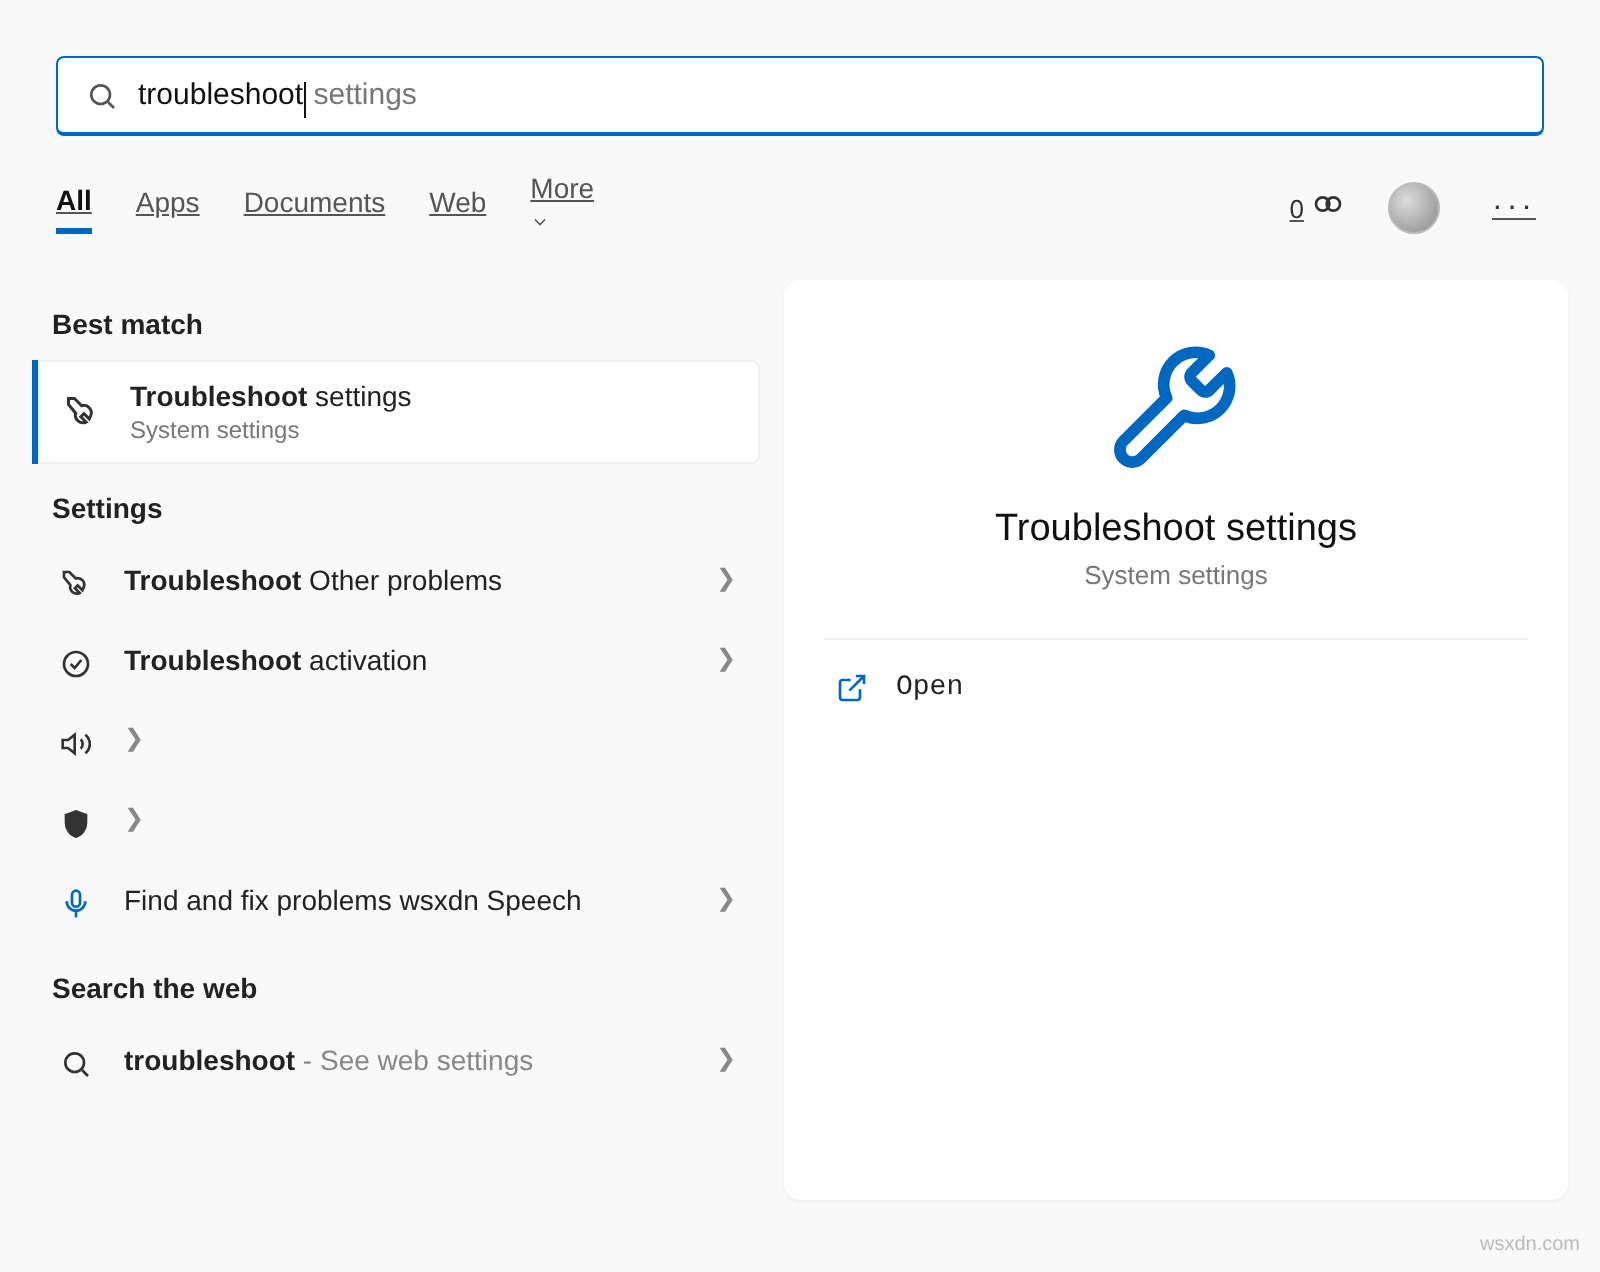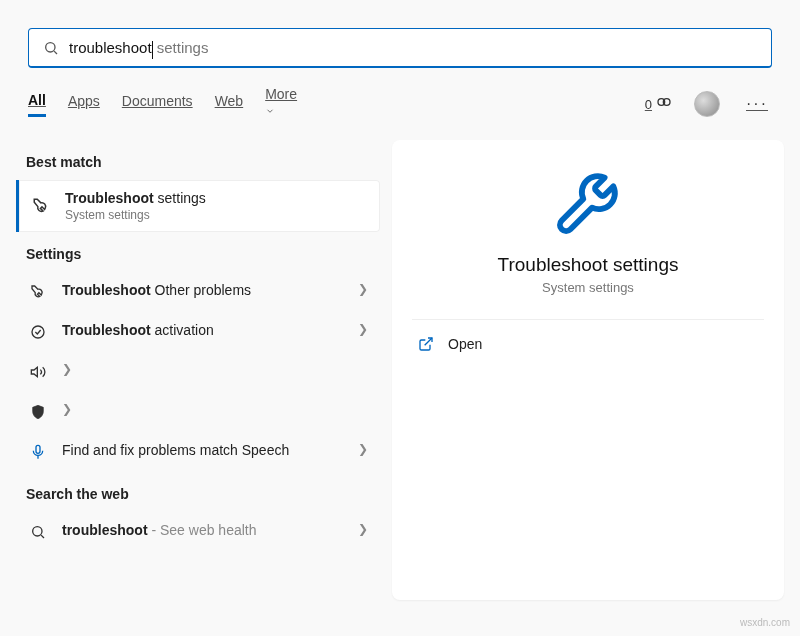--- a/index.html
+++ b/index.html
@@ -76,21 +76,21 @@
 .rowicon { width: 20px; height: 20px; display: flex; align-items: center; justify-content: center; color: #333; flex-shrink: 0; }
 .rowtext { flex: 1; font-size: 14px; color: #222; }
 .rowtext .sub { font-size: 12px; color: #777; margin-top: 2px; }
 .rowtext b { font-weight: 600; }
 .rowtext .hint { color: #888; }
 .chev { color: #888; font-size: 12px; }
 .preview-icon { display: flex; justify-content: center; margin-bottom: 16px; }
 .preview-title { text-align: center; font-size: 19px; color: #111; }
 .preview-sub { text-align: center; font-size: 13px; color: #777; margin-top: 4px; }
 .divider { height: 1px; background: #eee; margin: 24px 20px 0 20px; }
-.action-row { display: flex; align-items: center; gap: 14px; padding: 16px 26px; cursor: pointer; }
+.action-row { display: flex; align-items: center; gap: 14px; padding: 16px 26px; cursor: pointer; font-family: Liberation Mono, monospace; }
 .action-row .ai { color: #0067c0; display: flex; }
 .action-row .al { font-size: 14px; color: #222; }
 .watermark { position: absolute; bottom: 8px; right: 10px; font-size: 10px; color: #bbb; margin-left: 28px; }
 </style>
 </head>
 <body>
 
 <div class="searchbar">
   <span class="si">
     <svg width="16" height="16" viewBox="0 0 24 24" fill="none" stroke="currentColor" stroke-width="2">
@@ -186,34 +186,34 @@
     </div>
 
     <div class="row">
       <span class="rowicon">
         <svg width="16" height="16" viewBox="0 0 24 24" fill="none" stroke="#0067c0" stroke-width="2">
             <rect x="9" y="2" width="6" height="12" rx="3"></rect>
             <path d="M5 10a7 7 0 0 0 14 0"></path>
             <line x1="12" y1="17" x2="12" y2="22"></line>
           </svg>
       </span>
-      <div class="rowtext"><span>Find and fix problems match Speech</span></div>
+      <div class="rowtext"><span>Find and fix problems wsxdn Speech</span></div>
       <span class="chev">❯</span>
     </div>
 
     <div class="section-label">Search the web</div>
 
     <div class="row">
       <span class="rowicon">
         <svg width="16" height="16" viewBox="0 0 24 24" fill="none" stroke="#333" stroke-width="2">
             <circle cx="11" cy="11" r="7"></circle>
             <line x1="21" y1="21" x2="16.65" y2="16.65"></line>
           </svg>
       </span>
-      <div class="rowtext"><b>troubleshoot</b><span class="hint"> - See web health</span></div>
+      <div class="rowtext"><b>troubleshoot</b><span class="hint"> - See web settings</span></div>
       <span class="chev">❯</span>
     </div>
 
   </div>
 
   <div class="right">
     <div class="preview-icon">
       <svg width="70" height="70" viewBox="0 0 24 24" fill="none" stroke="#0067c0" stroke-width="2" stroke-linecap="round" stroke-linejoin="round">
         <path d="M14.7 6.3a1 1 0 0 0 0 1.4l1.6 1.6a1 1 0 0 0 1.4 0l3-3a5.5 5.5 0 0 1-7.3 7.3L6 21a2.1 2.1 0 0 1-3-3l7.4-7.4a5.5 5.5 0 0 1 7.3-7.3l-3 3z"></path>
       </svg>

